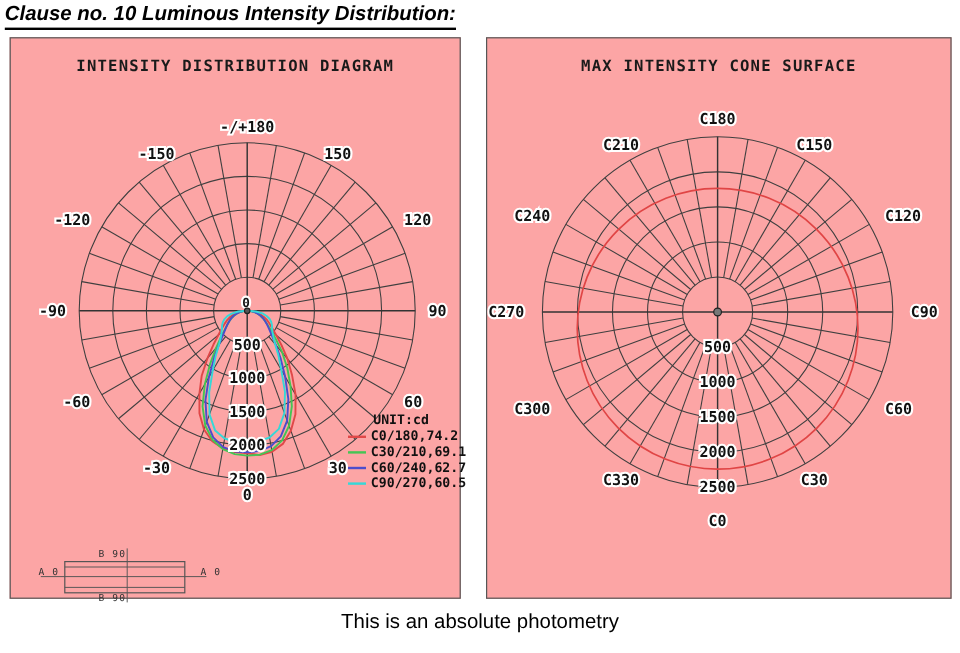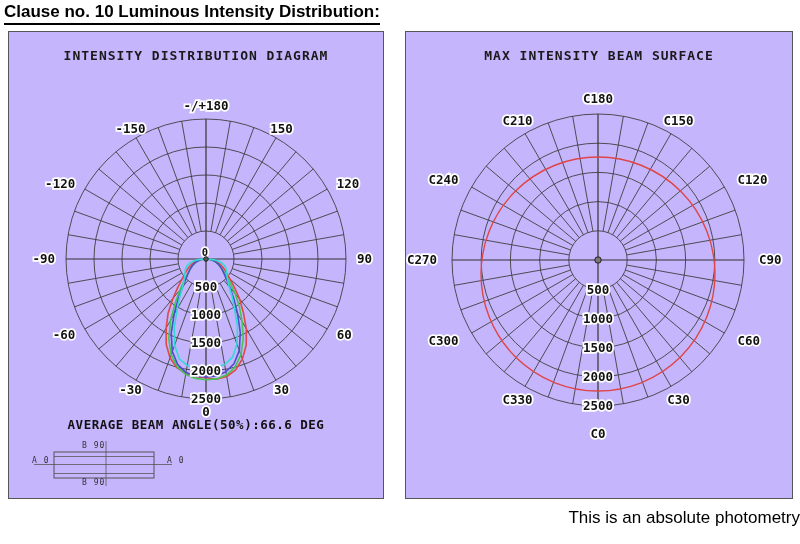--- a/index.html
+++ b/index.html
@@ -1,39 +1,39 @@
 <!DOCTYPE html>
 <html><head>
 <meta charset="utf-8">
 <style>
   html,body{margin:0;padding:0;background:#fff;}
   .page{position:relative;width:800px;height:544px;background:#fff;overflow:hidden;
         font-family:"DejaVu Sans Mono","Liberation Mono",monospace;color:#111;}
   .clause-title{position:absolute;left:4px;top:2px;
         font-family:"Liberation Sans",sans-serif;font-size:17px;font-weight:bold;color:#000;}
-  .clause-title span{display:inline-block;border-bottom:2px solid #000;padding-bottom:1px;}
-  .panel{position:absolute;top:31px;height:466px;background:#c4b5fd;border:1px solid #565656;}
+  .clause-title span{display:inline-block;border-bottom:2px solid #000;padding-bottom:1px;font-style:italic;}
+  .panel{position:absolute;top:31px;height:466px;background:#fca5a5;border:1px solid #565656;}
   .panel-left{left:8px;width:374px;}
   .panel-right{left:405px;width:386px;}
   .chart-title{position:absolute;top:16px;left:0;right:0;text-align:center;
         font-size:13px;font-weight:bold;letter-spacing:1px;line-height:16px;color:#1a1a1a;}
   svg.chart{position:absolute;left:0;top:0;}
   text{font-family:"DejaVu Sans Mono","Liberation Mono",monospace;}
   .halo{paint-order:stroke;stroke:#ffffff;stroke-width:3.5px;fill:#111;font-weight:bold;}
   .legend{position:absolute;left:281px;top:311px;font-size:11px;font-weight:bold;color:#111;line-height:13px;}
   .legend-unit{margin-left:21px;margin-bottom:1px;}
   .legend-row{display:flex;align-items:center;height:13px;}
   .swatch{display:inline-block;width:15px;height:2px;margin-right:4px;flex:0 0 15px;}
   .beam-angle{position:absolute;top:385px;left:0;right:0;text-align:center;
         font-size:12.5px;font-weight:bold;letter-spacing:.5px;color:#111;}
-  .luminaire{position:absolute;left:0;top:0;width:374px;height:466px;pointer-events:none;}
+  .luminaire{position:absolute;left:0;top:16px;width:374px;height:466px;pointer-events:none;}
   .lum-label{position:absolute;font-size:8px;color:#333;letter-spacing:1px;}
   .bottom-row{position:absolute;top:411px;left:0;right:0;display:flex;justify-content:space-between;
         padding:0 38px 0 35px;font-size:12.5px;font-weight:bold;color:#111;}
-  .footer{position:absolute;top:508px;left:0;width:800px;text-align:right;
+  .footer{position:absolute;top:508px;left:0;width:800px;text-align:center;
         font-family:"Liberation Sans",sans-serif;font-size:17px;color:#000;}
 </style>
 </head>
 <body>
 
 <div class="page">
 
   <div class="clause-title">
     <span>Clause no. 10 Luminous Intensity Distribution:</span>
   </div>
@@ -99,39 +99,57 @@
         <text x="66.23016402854978" y="306.875" font-size="12.5" text-anchor="end" class="halo">-60</text>
         <text x="348" y="231.375" font-size="12.5" text-anchor="start" class="halo">90</text>
         <text x="46" y="231.375" font-size="12.5" text-anchor="end" class="halo">-90</text>
         <text x="327.7698359714502" y="155.87500000000003" font-size="12.5" text-anchor="start" class="halo">120</text>
         <text x="66.23016402854975" y="155.87500000000003" font-size="12.5" text-anchor="end" class="halo">-120</text>
         <text x="272.5" y="100.60516402854975" font-size="12.5" text-anchor="middle" class="halo">150</text>
         <text x="121.50000000000001" y="100.60516402854975" font-size="12.5" text-anchor="middle" class="halo">-150</text>
         <text x="197.00000000000003" y="78.375" font-size="12.5" text-anchor="middle" class="halo">-/+180</text>
         <circle cx="197" cy="227" r="2.3" fill="#555" stroke="#222" stroke-width="1"></circle>
       </svg>
-    <div class="beam-angle">AVERAGE BEAM ANGLE(50%):66.6 DEG</div>
+    <div class="legend" id="left-legend">
+      <div class="legend-unit">UNIT:cd</div>
+    <div class="legend-row">
+          <span class="swatch" style="background: rgb(224, 72, 72);"></span>
+          <span>C0/180,74.2</span>
+        </div>
+        <div class="legend-row">
+          <span class="swatch" style="background: rgb(68, 197, 84);"></span>
+          <span>C30/210,69.1</span>
+        </div>
+        <div class="legend-row">
+          <span class="swatch" style="background: rgb(76, 76, 204);"></span>
+          <span>C60/240,62.7</span>
+        </div>
+        <div class="legend-row">
+          <span class="swatch" style="background: rgb(53, 216, 216);"></span>
+          <span>C90/270,60.5</span>
+        </div>
+      </div>
     <div class="luminaire">
       <svg width="170" height="62" style="position:absolute;left:18px;top:402px">
         <rect x="27" y="18" width="100" height="26" fill="none" stroke="#555" stroke-width="1"></rect>
         <line x1="27" y1="22.5" x2="127" y2="22.5" stroke="#555" stroke-width="0.8"></line>
         <line x1="27" y1="39.5" x2="127" y2="39.5" stroke="#555" stroke-width="0.8"></line>
         <line x1="7" y1="30.5" x2="145" y2="30.5" stroke="#555" stroke-width="0.8"></line>
         <line x1="79" y1="7" x2="79" y2="52" stroke="#555" stroke-width="0.8"></line>
       </svg>
       <span class="lum-label" style="left:73px;top:409px">B 90</span>
       <span class="lum-label" style="left:73px;top:446px">B 90</span>
       <span class="lum-label" style="left:23px;top:424px">A 0</span>
       <span class="lum-label" style="left:158px;top:424px">A 0</span>
     </div>
   </div>
 
   <div class="panel panel-right">
     <div class="chart-title">
-      <div>MAX INTENSITY BEAM SURFACE</div>
+      <div>MAX INTENSITY CONE SURFACE</div>
     </div>
     <svg id="right-svg" class="chart" width="386" height="466">
         <circle cx="192" cy="228" r="29.2" fill="none" stroke="#3f3f3f" stroke-width="0.9"></circle>
         <circle cx="192" cy="228" r="58.4" fill="none" stroke="#3f3f3f" stroke-width="0.9"></circle>
         <circle cx="192" cy="228" r="87.6" fill="none" stroke="#3f3f3f" stroke-width="0.9"></circle>
         <circle cx="192" cy="228" r="116.8" fill="none" stroke="#3f3f3f" stroke-width="0.9"></circle>
         <circle cx="192" cy="228" r="146" fill="none" stroke="#3f3f3f" stroke-width="0.9"></circle>
         <line x1="197.07052678787437" y1="256.75638638795647" x2="217.35263393937183" y2="371.78193193978234" stroke="#3f3f3f" stroke-width="0.9"></line>
         <line x1="201.98698818510954" y1="255.43902452694851" x2="241.93494092554764" y2="365.19512263474263" stroke="#3f3f3f" stroke-width="0.9"></line>
         <line x1="206.6" y1="253.2879417905056" x2="265" y2="354.43970895252806" stroke="#3f3f3f" stroke-width="0.9"></line>

